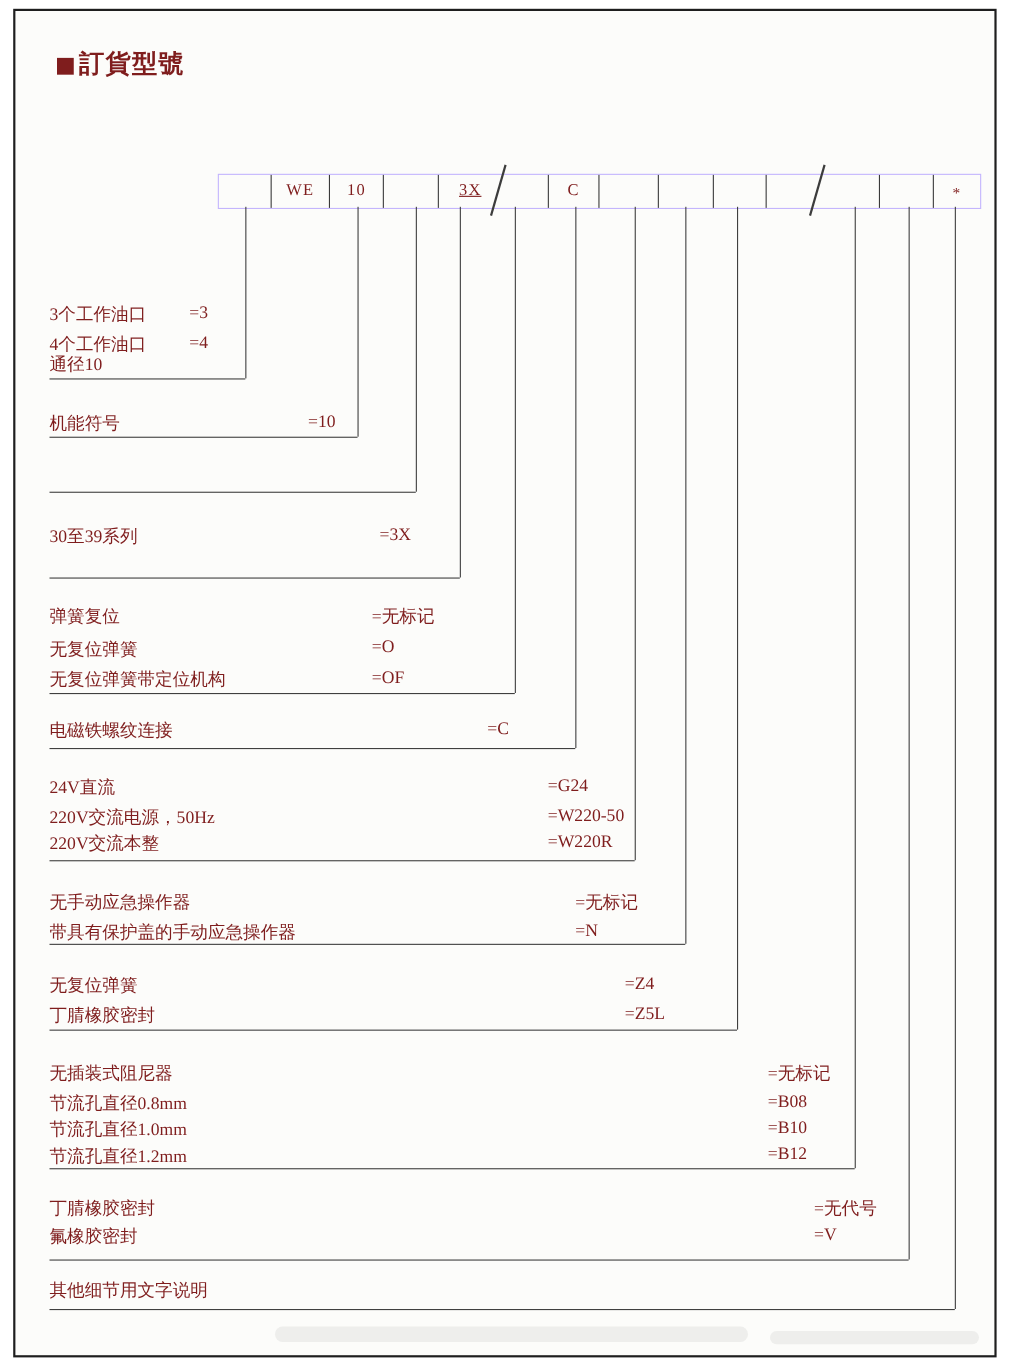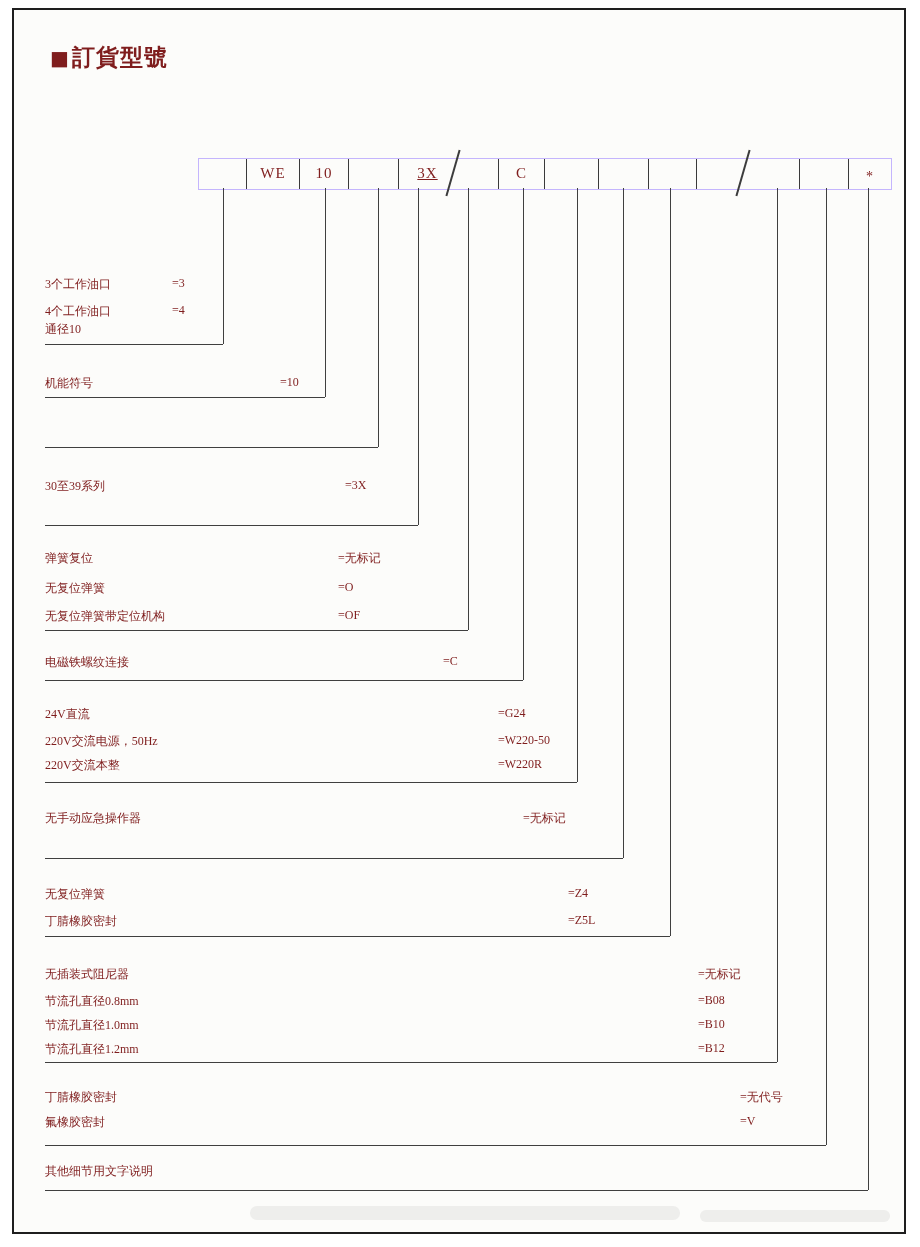--- a/index.html
+++ b/index.html
@@ -16,21 +16,21 @@
   .mc{box-sizing:border-box;border-left:1px solid #3a3a3a;height:30px;line-height:29px;
       text-align:center;font-size:15px;letter-spacing:1px;overflow:visible;}
   .mc:first-child{border-left:none;}
   .mc-3x{padding-right:42px;text-decoration:underline;}
   .mc-star{font-size:14px;line-height:36px;}
   .slash{position:absolute;width:2px;height:48px;background:#3c3c3c;transform:rotate(16deg);}
   
   .vline{position:absolute;width:1px;background:#3f3f3f;}
   .hline{position:absolute;left:45px;height:0;border-top:1.5px solid #3f3f3f;}
   
-  .tl{position:absolute;left:45px;font-size:12px;white-space:nowrap;}
+  .tl{position:absolute;left:45px;font-size:16px;white-space:nowrap;}
   .val{position:absolute;top:0;white-space:nowrap;}
   .smudge{position:absolute;background:#e2e2e0;border-radius:8px;opacity:.55;}
 </style>
 </head>
 <body>
 
 <div class="page">
   <div class="sheet"></div>
 
   <div class="title">
@@ -92,20 +92,21 @@
   <div class="tl" style="top:580px"><span>无复位弹簧</span><span class="val" style="left:293px">=O</span></div>
   <div class="tl" style="top:608px"><span>无复位弹簧带定位机构</span><span class="val" style="left:293px">=OF</span></div>
 
   <div class="tl" style="top:654px"><span>电磁铁螺纹连接</span><span class="val" style="left:398px">=C</span></div>
 
   <div class="tl" style="top:706px"><span>24V直流</span><span class="val" style="left:453px">=G24</span></div>
   <div class="tl" style="top:733px"><span>220V交流电源，50Hz</span><span class="val" style="left:453px">=W220-50</span></div>
   <div class="tl" style="top:757px"><span>220V交流本整</span><span class="val" style="left:453px">=W220R</span></div>
 
   <div class="tl" style="top:810px"><span>无手动应急操作器</span><span class="val" style="left:478px">=无标记</span></div>
+  <div class="tl" style="top:838px"><span>带具有保护盖的手动应急操作器</span><span class="val" style="left:478px">=N</span></div>
 
   <div class="tl" style="top:886px"><span>无复位弹簧</span><span class="val" style="left:523px">=Z4</span></div>
   <div class="tl" style="top:913px"><span>丁腈橡胶密封</span><span class="val" style="left:523px">=Z5L</span></div>
 
   <div class="tl" style="top:966px"><span>无插装式阻尼器</span><span class="val" style="left:653px">=无标记</span></div>
   <div class="tl" style="top:993px"><span>节流孔直径0.8mm</span><span class="val" style="left:653px">=B08</span></div>
   <div class="tl" style="top:1017px"><span>节流孔直径1.0mm</span><span class="val" style="left:653px">=B10</span></div>
   <div class="tl" style="top:1041px"><span>节流孔直径1.2mm</span><span class="val" style="left:653px">=B12</span></div>
 
   <div class="tl" style="top:1089px"><span>丁腈橡胶密封</span><span class="val" style="left:695px">=无代号</span></div>

